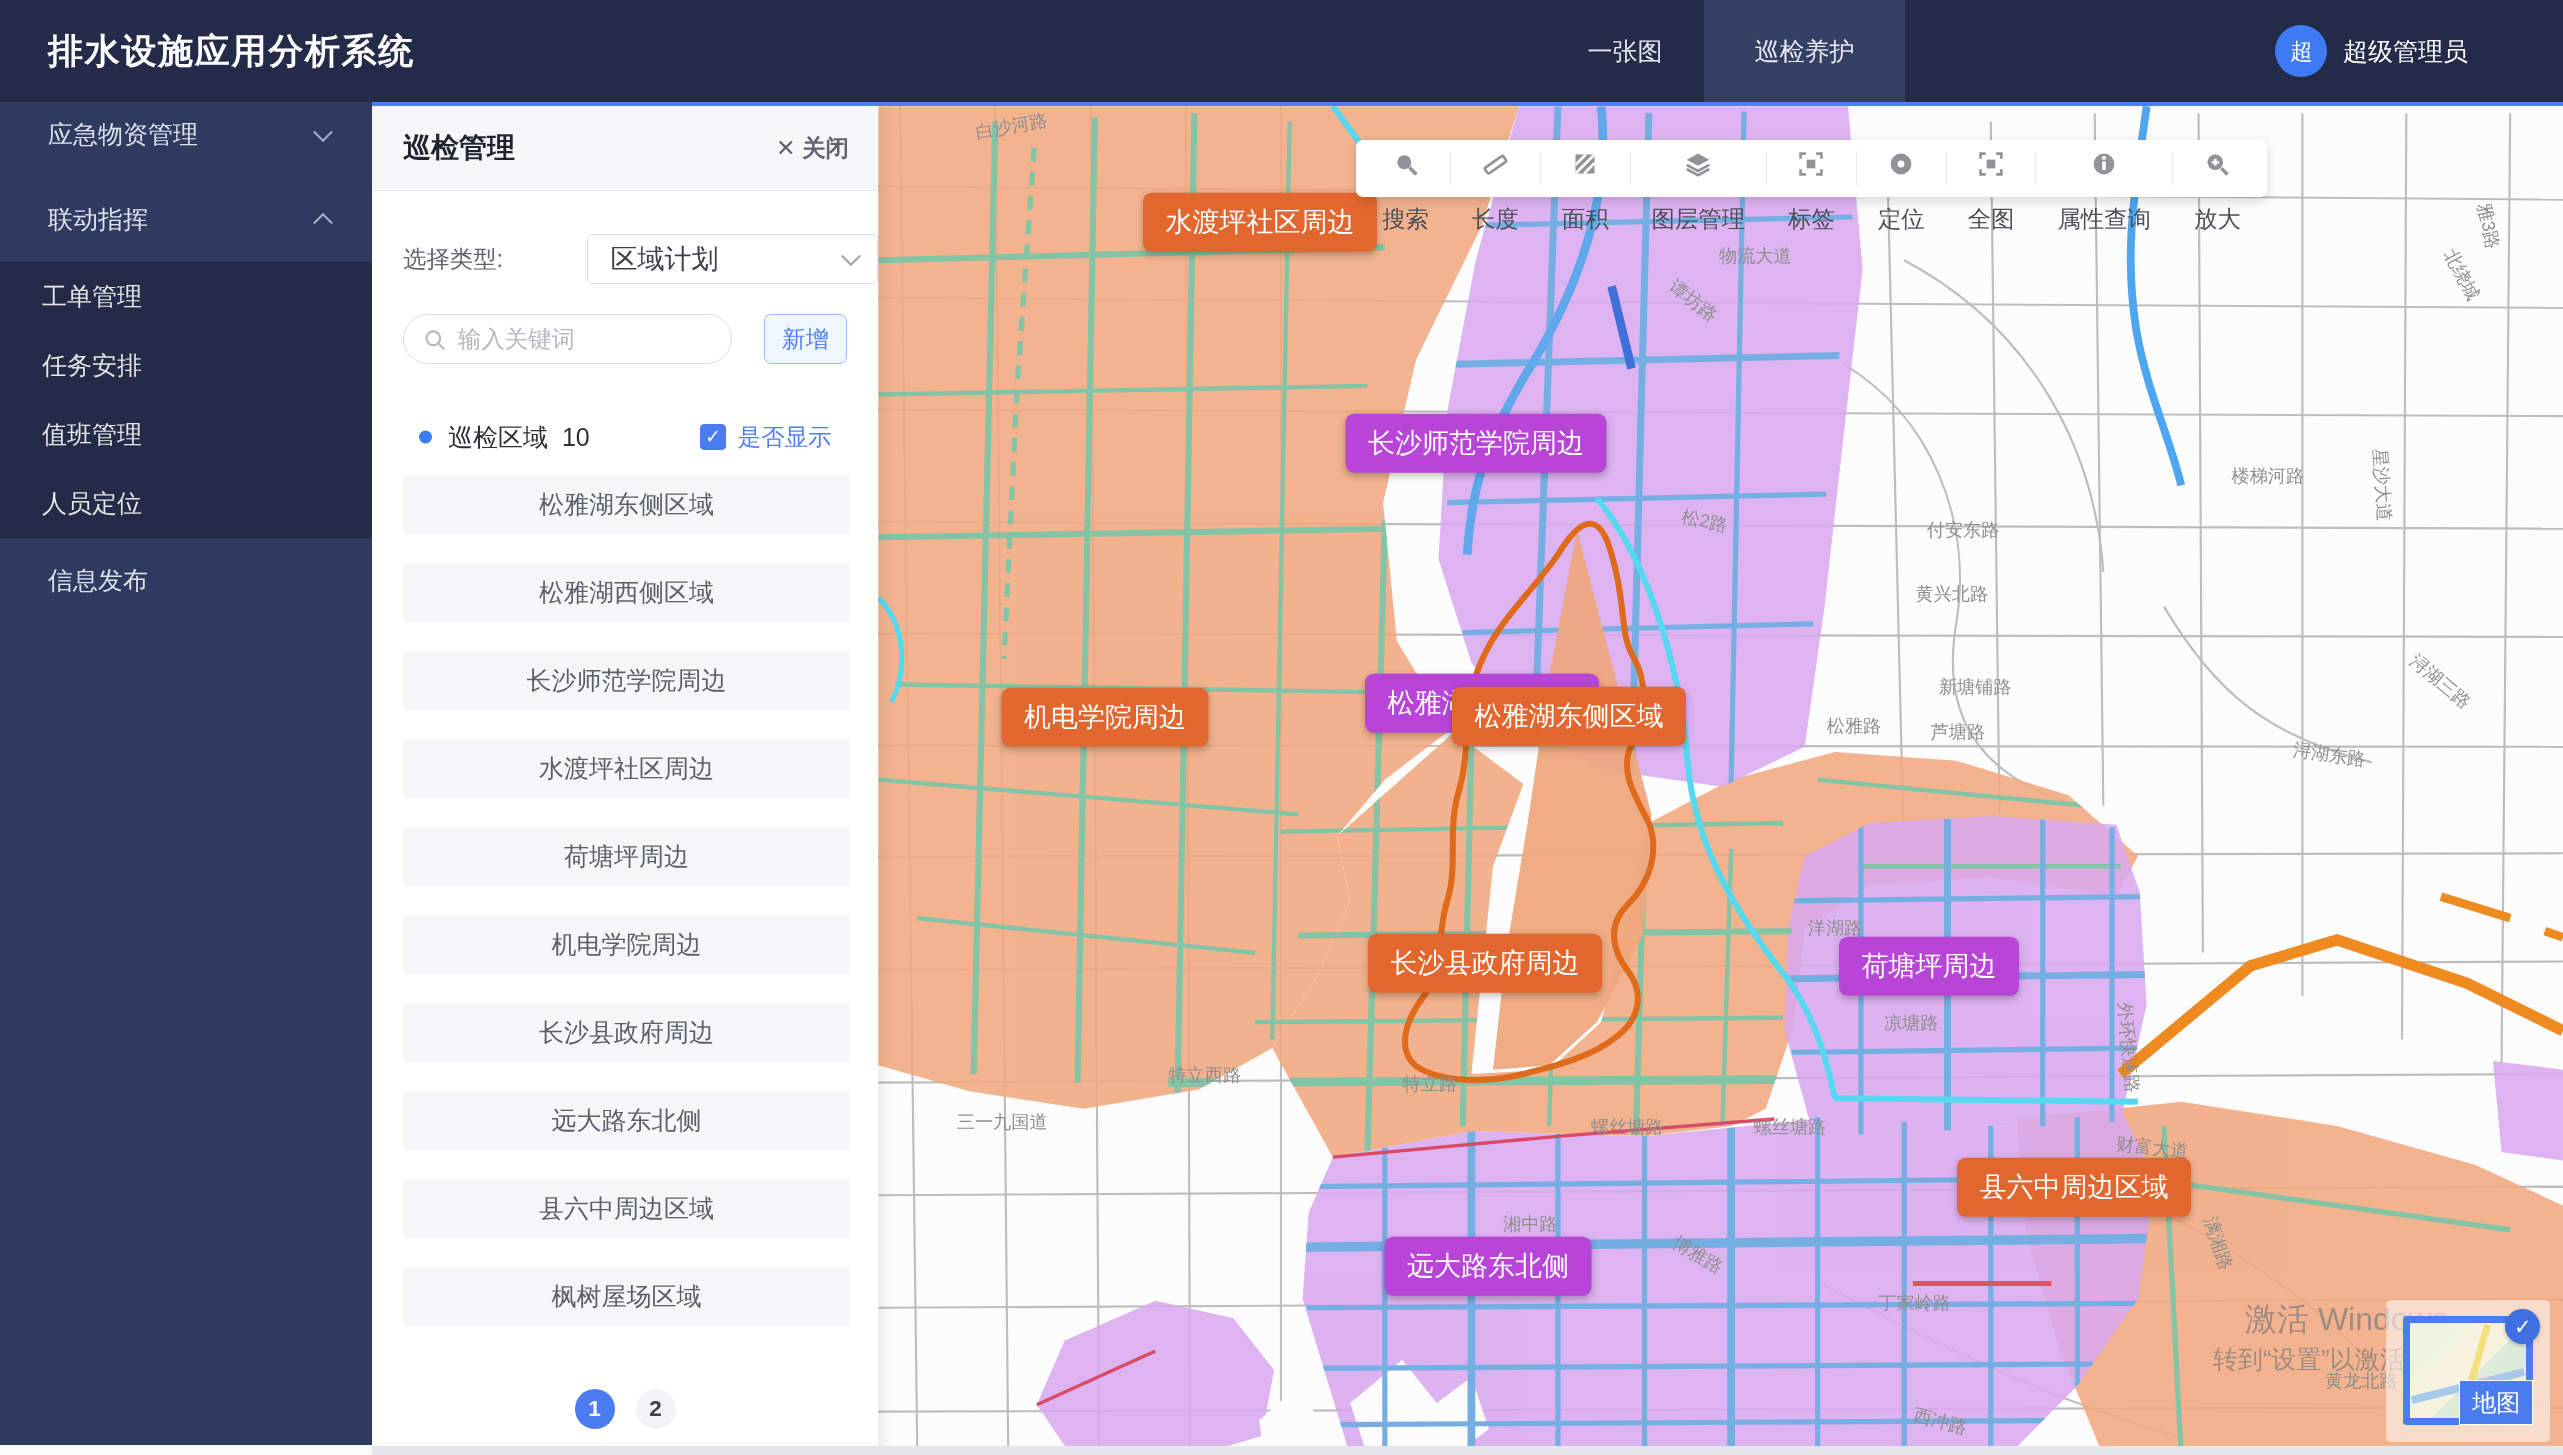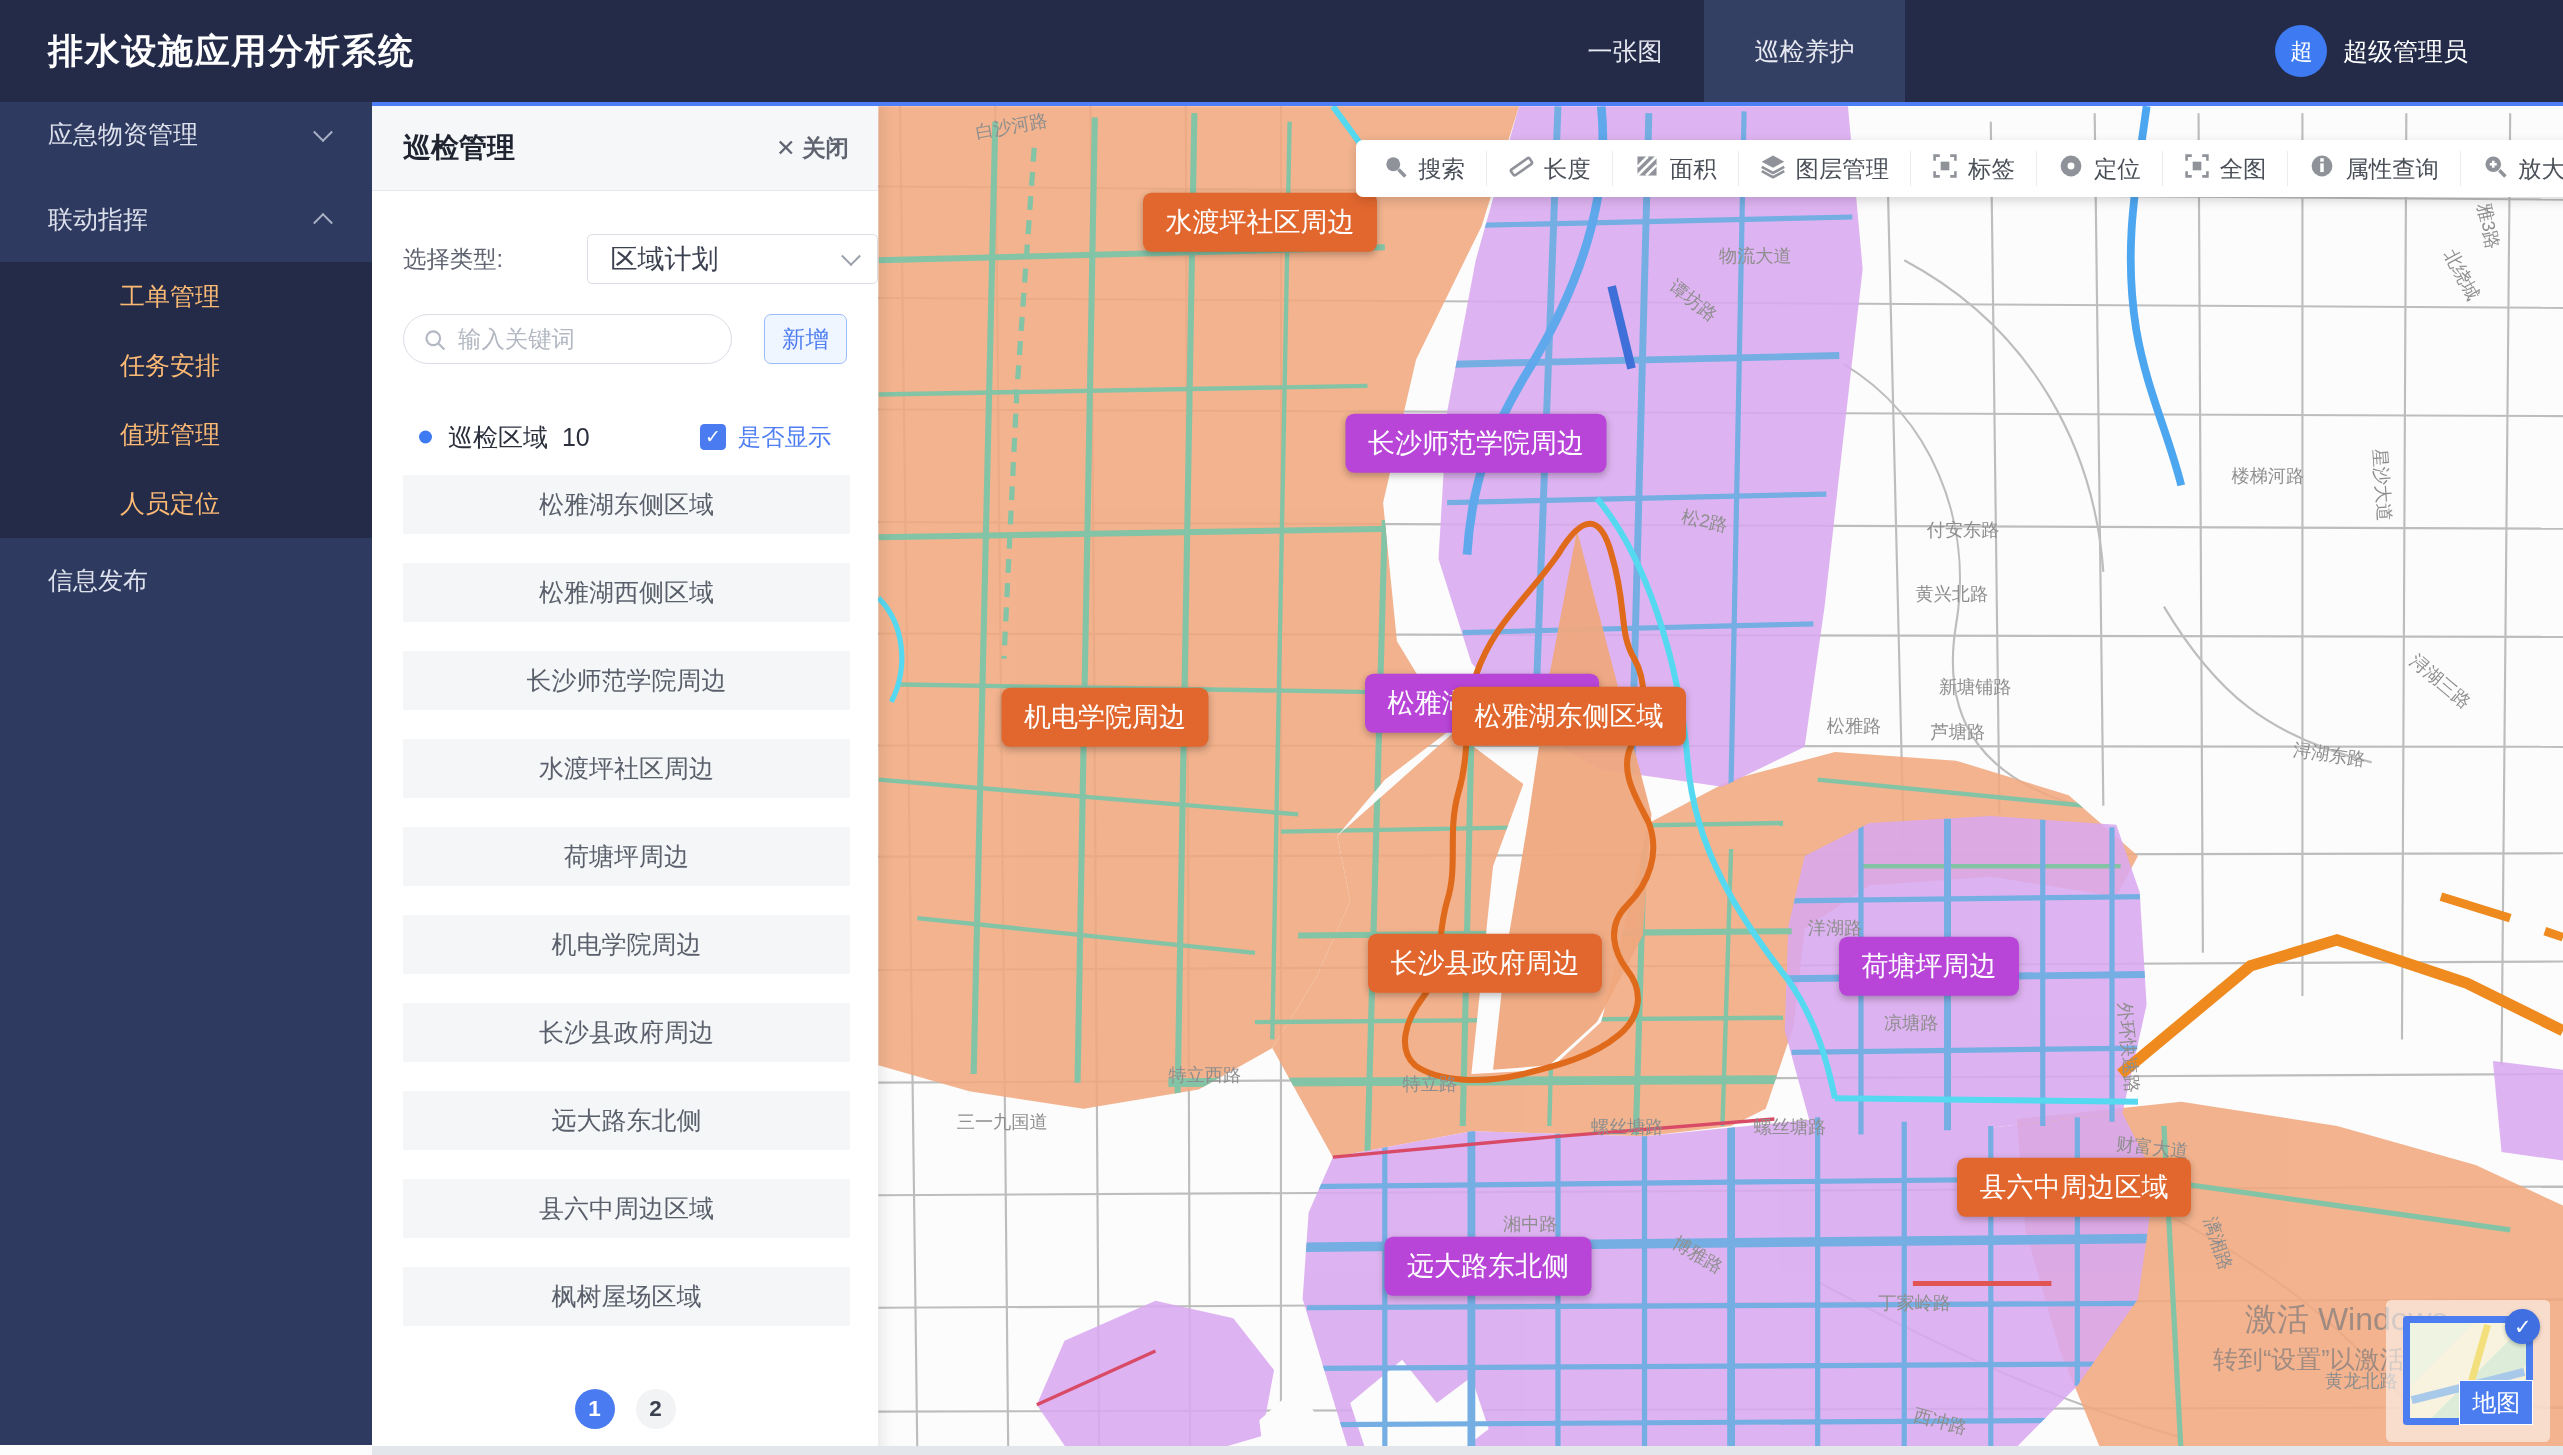--- a/index.html
+++ b/index.html
@@ -12,21 +12,21 @@
   .nav-item.active { background:#333f63; }
   .nav-user { position:absolute; top:0; right:95px; height:102px; display:flex; align-items:center; gap:15.6px; }
   .avatar { width:52px; height:52px; border-radius:50%; background:#3e7bf2; color:#fff; font-size:22.5px; display:flex; align-items:center; justify-content:center; }
   .user-name { color:#ffffff; font-size:25px; }
   .blue-line { position:absolute; left:372px; top:102px; width:2191px; height:4.3px; background:#4c7ef5; z-index:60; }
 
   
   .sidebar { position:absolute; left:0; top:92px; width:372px; height:1353px; background:#2e3a5f; z-index:40; }
   .side-item { position:relative; height:85px; line-height:85px; color:#dde1ec; font-size:25px; padding-left:48px; cursor:pointer; }
   .side-sub { background:#232b48; }
-  .side-sub .side-item { padding-left:120px; height:69px; line-height:69px; color:#fdba74; }
+  .side-sub .side-item { padding-left:42px; height:69px; line-height:69px; color:#e5e5e5; }
   .chev { position:absolute; right:42px; top:50%; width:14px; height:14px; border-right:2.6px solid #aab1c6; border-bottom:2.6px solid #aab1c6; }
   .chev.down { transform:translateY(-70%) rotate(45deg); }
   .chev.up { transform:translateY(-30%) rotate(-135deg); }
 
   
   .panel { position:absolute; left:372px; top:106px; width:506px; height:1349px; background:#ffffff; z-index:30; box-shadow:5.2px 0 12px rgba(0,0,0,.08); }
   .panel-header { position:relative; height:85px; background:#f6f7f9; border-bottom:1.7px solid #e6e8eb;font-weight:bold; }
   .panel-title { position:absolute; left:31px; top:50%; transform:translateY(-50%); font-size:28px; color:#1f2430; }
   .panel-close { position:absolute; right:29px; top:50%; transform:translateY(-50%); font-size:23.4px; color:#5f6470; cursor:pointer; }
   .row-type { position:absolute; left:31px; top:128px; width:444px; height:50px; }
@@ -54,21 +54,21 @@
 
   
   .map-wrap { position:absolute; left:372px; top:106px; width:2191px; height:1350px; z-index:10; }
   .map-labels { position:absolute; left:0; top:0; width:2563px; height:1455px; z-index:20; pointer-events:none; }
   .map-label { position:absolute; transform:translate(-50%,-50%); color:#fff; font-size:27px; padding:11.3px 22.5px; border-radius:8.7px; white-space:nowrap; box-shadow:0 2.6px 7px rgba(0,0,0,.25); pointer-events:auto; cursor:pointer; }
   .map-label.orange { background:#e2672e; }
   .map-label.purple { background:#b845d8; }
 
   
   .map-toolbar { position:absolute; left:1356px; top:140px; height:57px; background:#ffffff; border-radius:7px; box-shadow:0 3.5px 10.4px rgba(0,0,0,.15); display:flex; align-items:center; z-index:45; padding:0 5.2px; }
-  .tool-item { display:flex; align-items:center; gap:10px; padding:0 21px; height:35px; font-size:23.4px; color:#4a4f58; cursor:pointer; border-right:1.7px solid #ececec; white-space:nowrap; }
+  .tool-item { display:flex; align-items:center; gap:20px; padding:0 21px; height:35px; font-size:23.4px; color:#4a4f58; cursor:pointer; border-right:1.7px solid #ececec; white-space:nowrap;flex-direction:column; }
   .tool-item:last-child { border-right:none; }
   .tool-item svg { flex:0 0 auto; }
 
   
   .watermark { position:absolute; z-index:22; color:rgba(110,115,122,.62); pointer-events:none; }
   .wm1 { left:2245px; top:1298px; font-size:32px; }
   .wm2 { left:2213px; top:1343px; font-size:25px; }
   .minimap-panel { position:absolute; left:2386px; top:1300px; width:164px; height:142px; background:rgba(255,255,255,.55); border-radius:5.2px; z-index:24; }
   .minimap { position:absolute; left:17.3px; top:16.4px; width:130px; height:109px; background:#4b7df0; border-radius:3.5px; cursor:pointer; }
   .mini-img { position:absolute; left:7px; top:7px; width:116px; height:95px; overflow:hidden;

